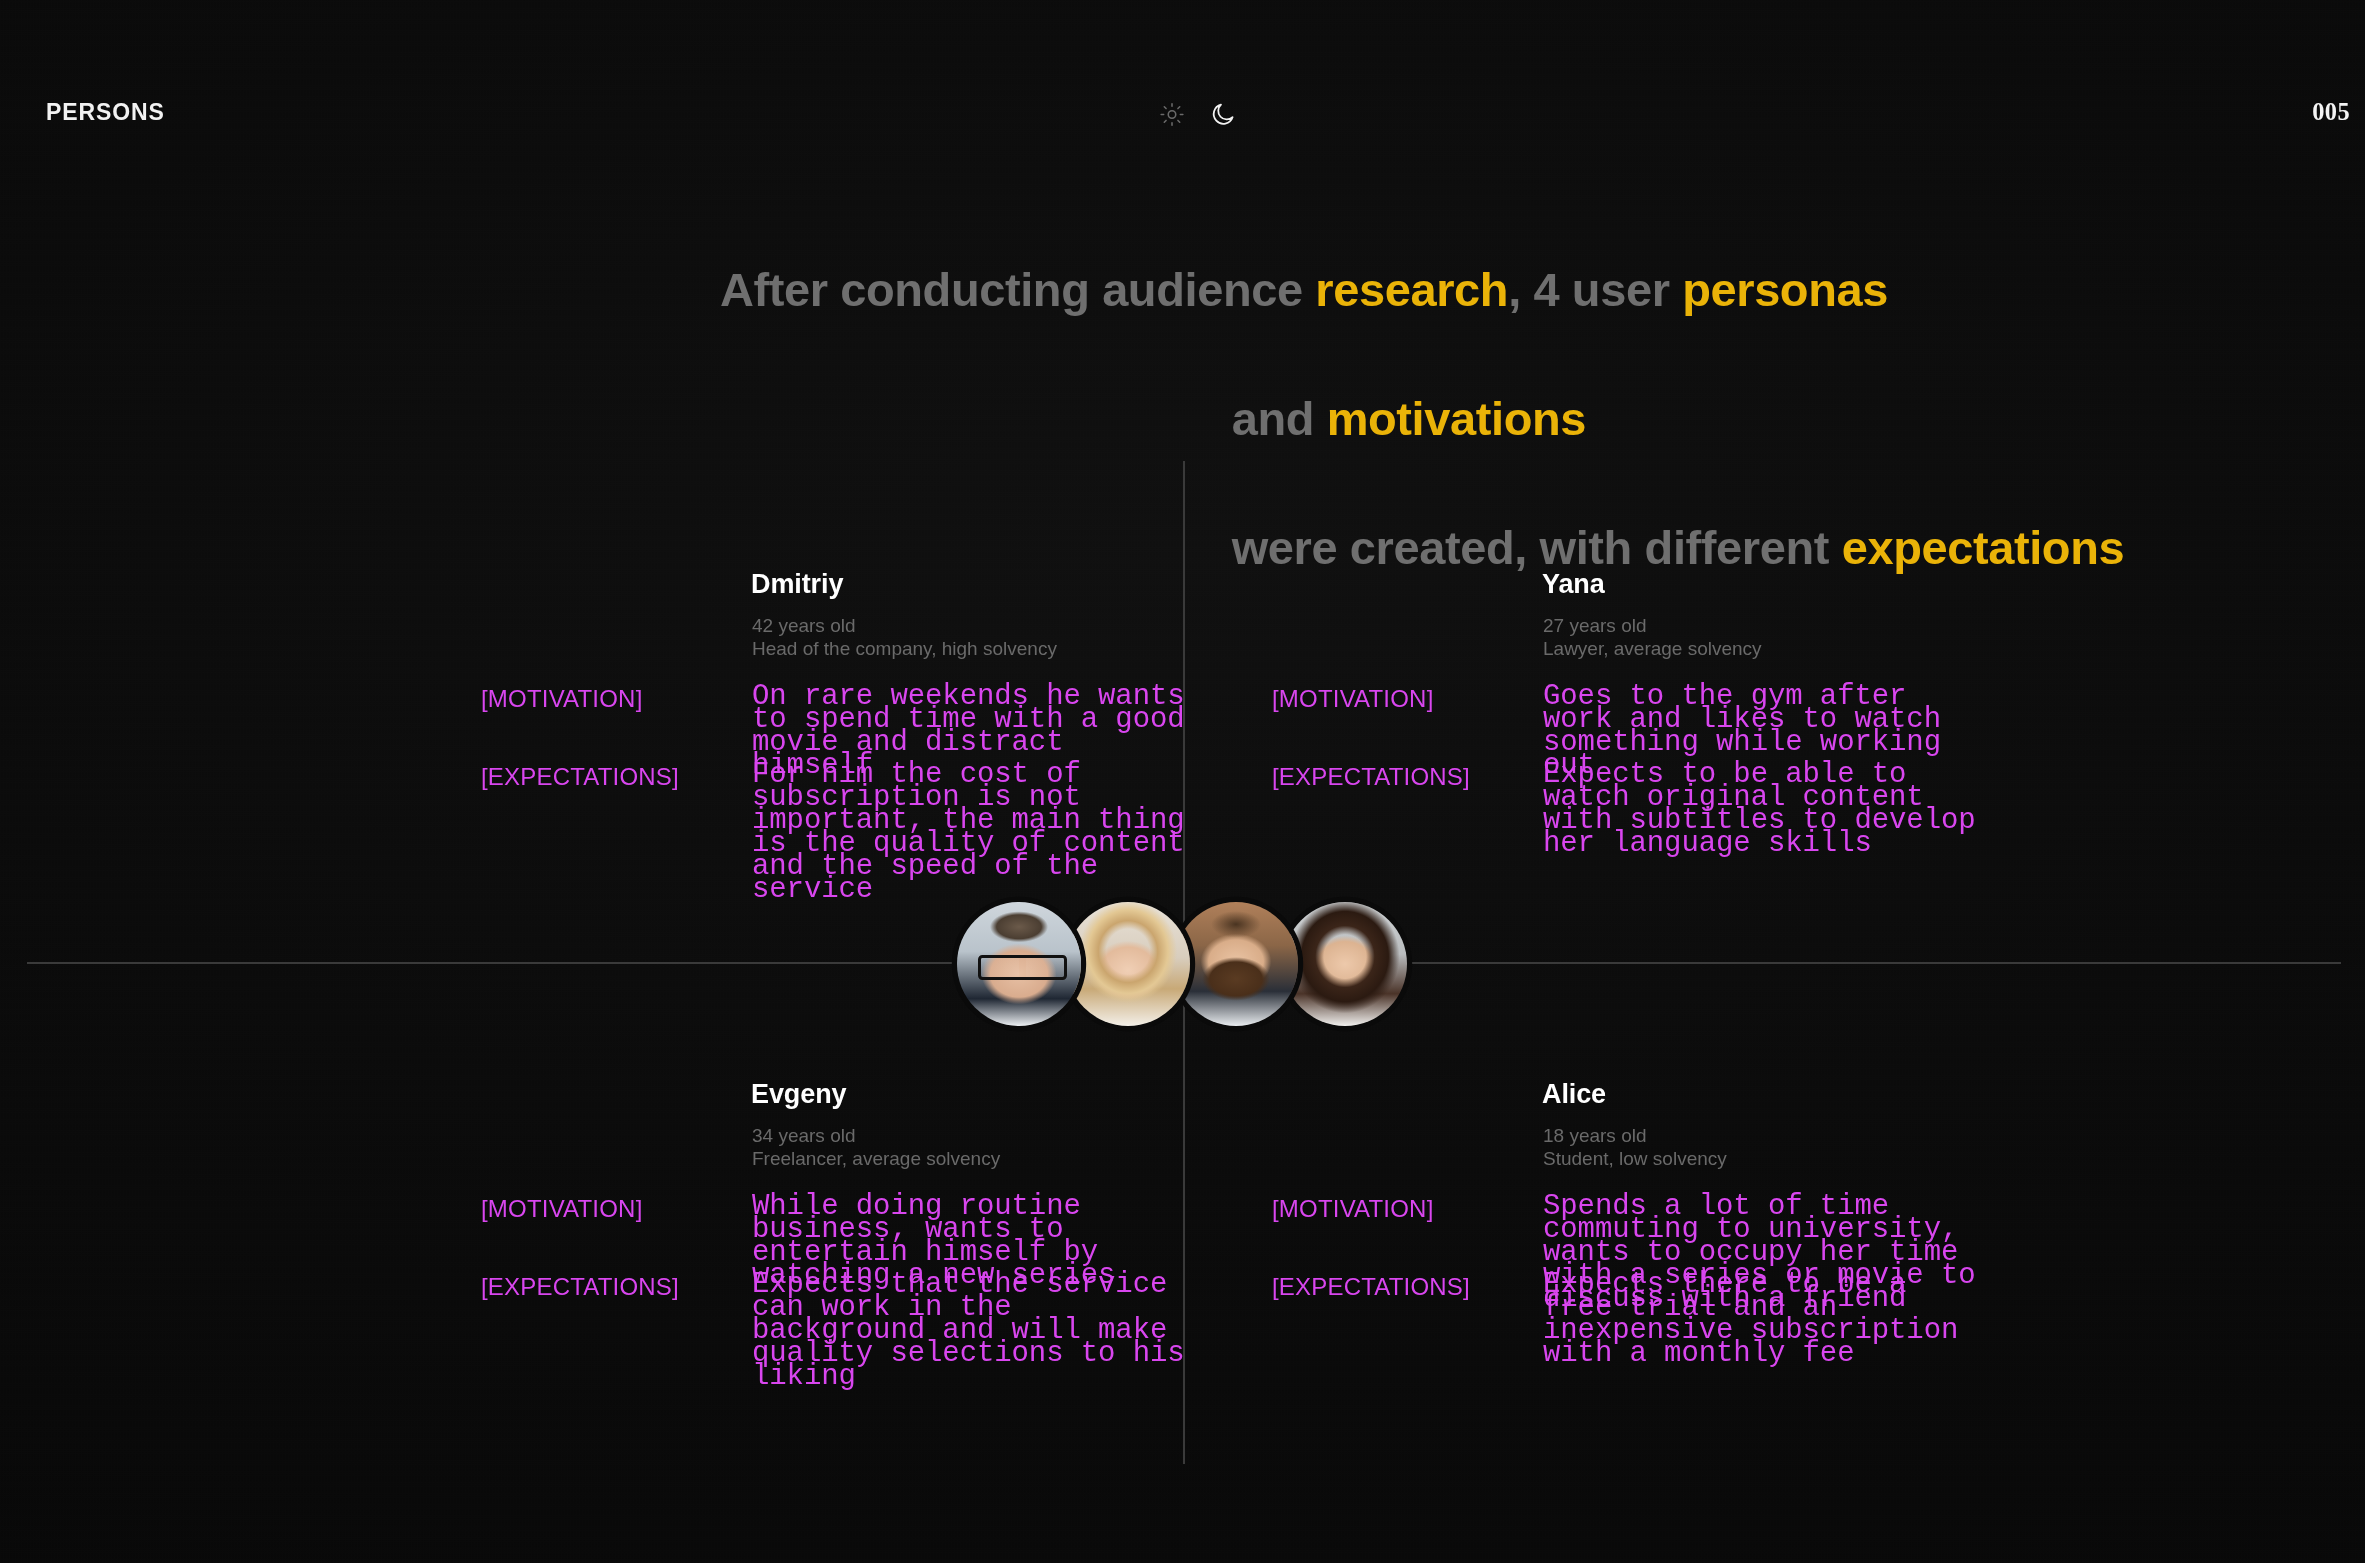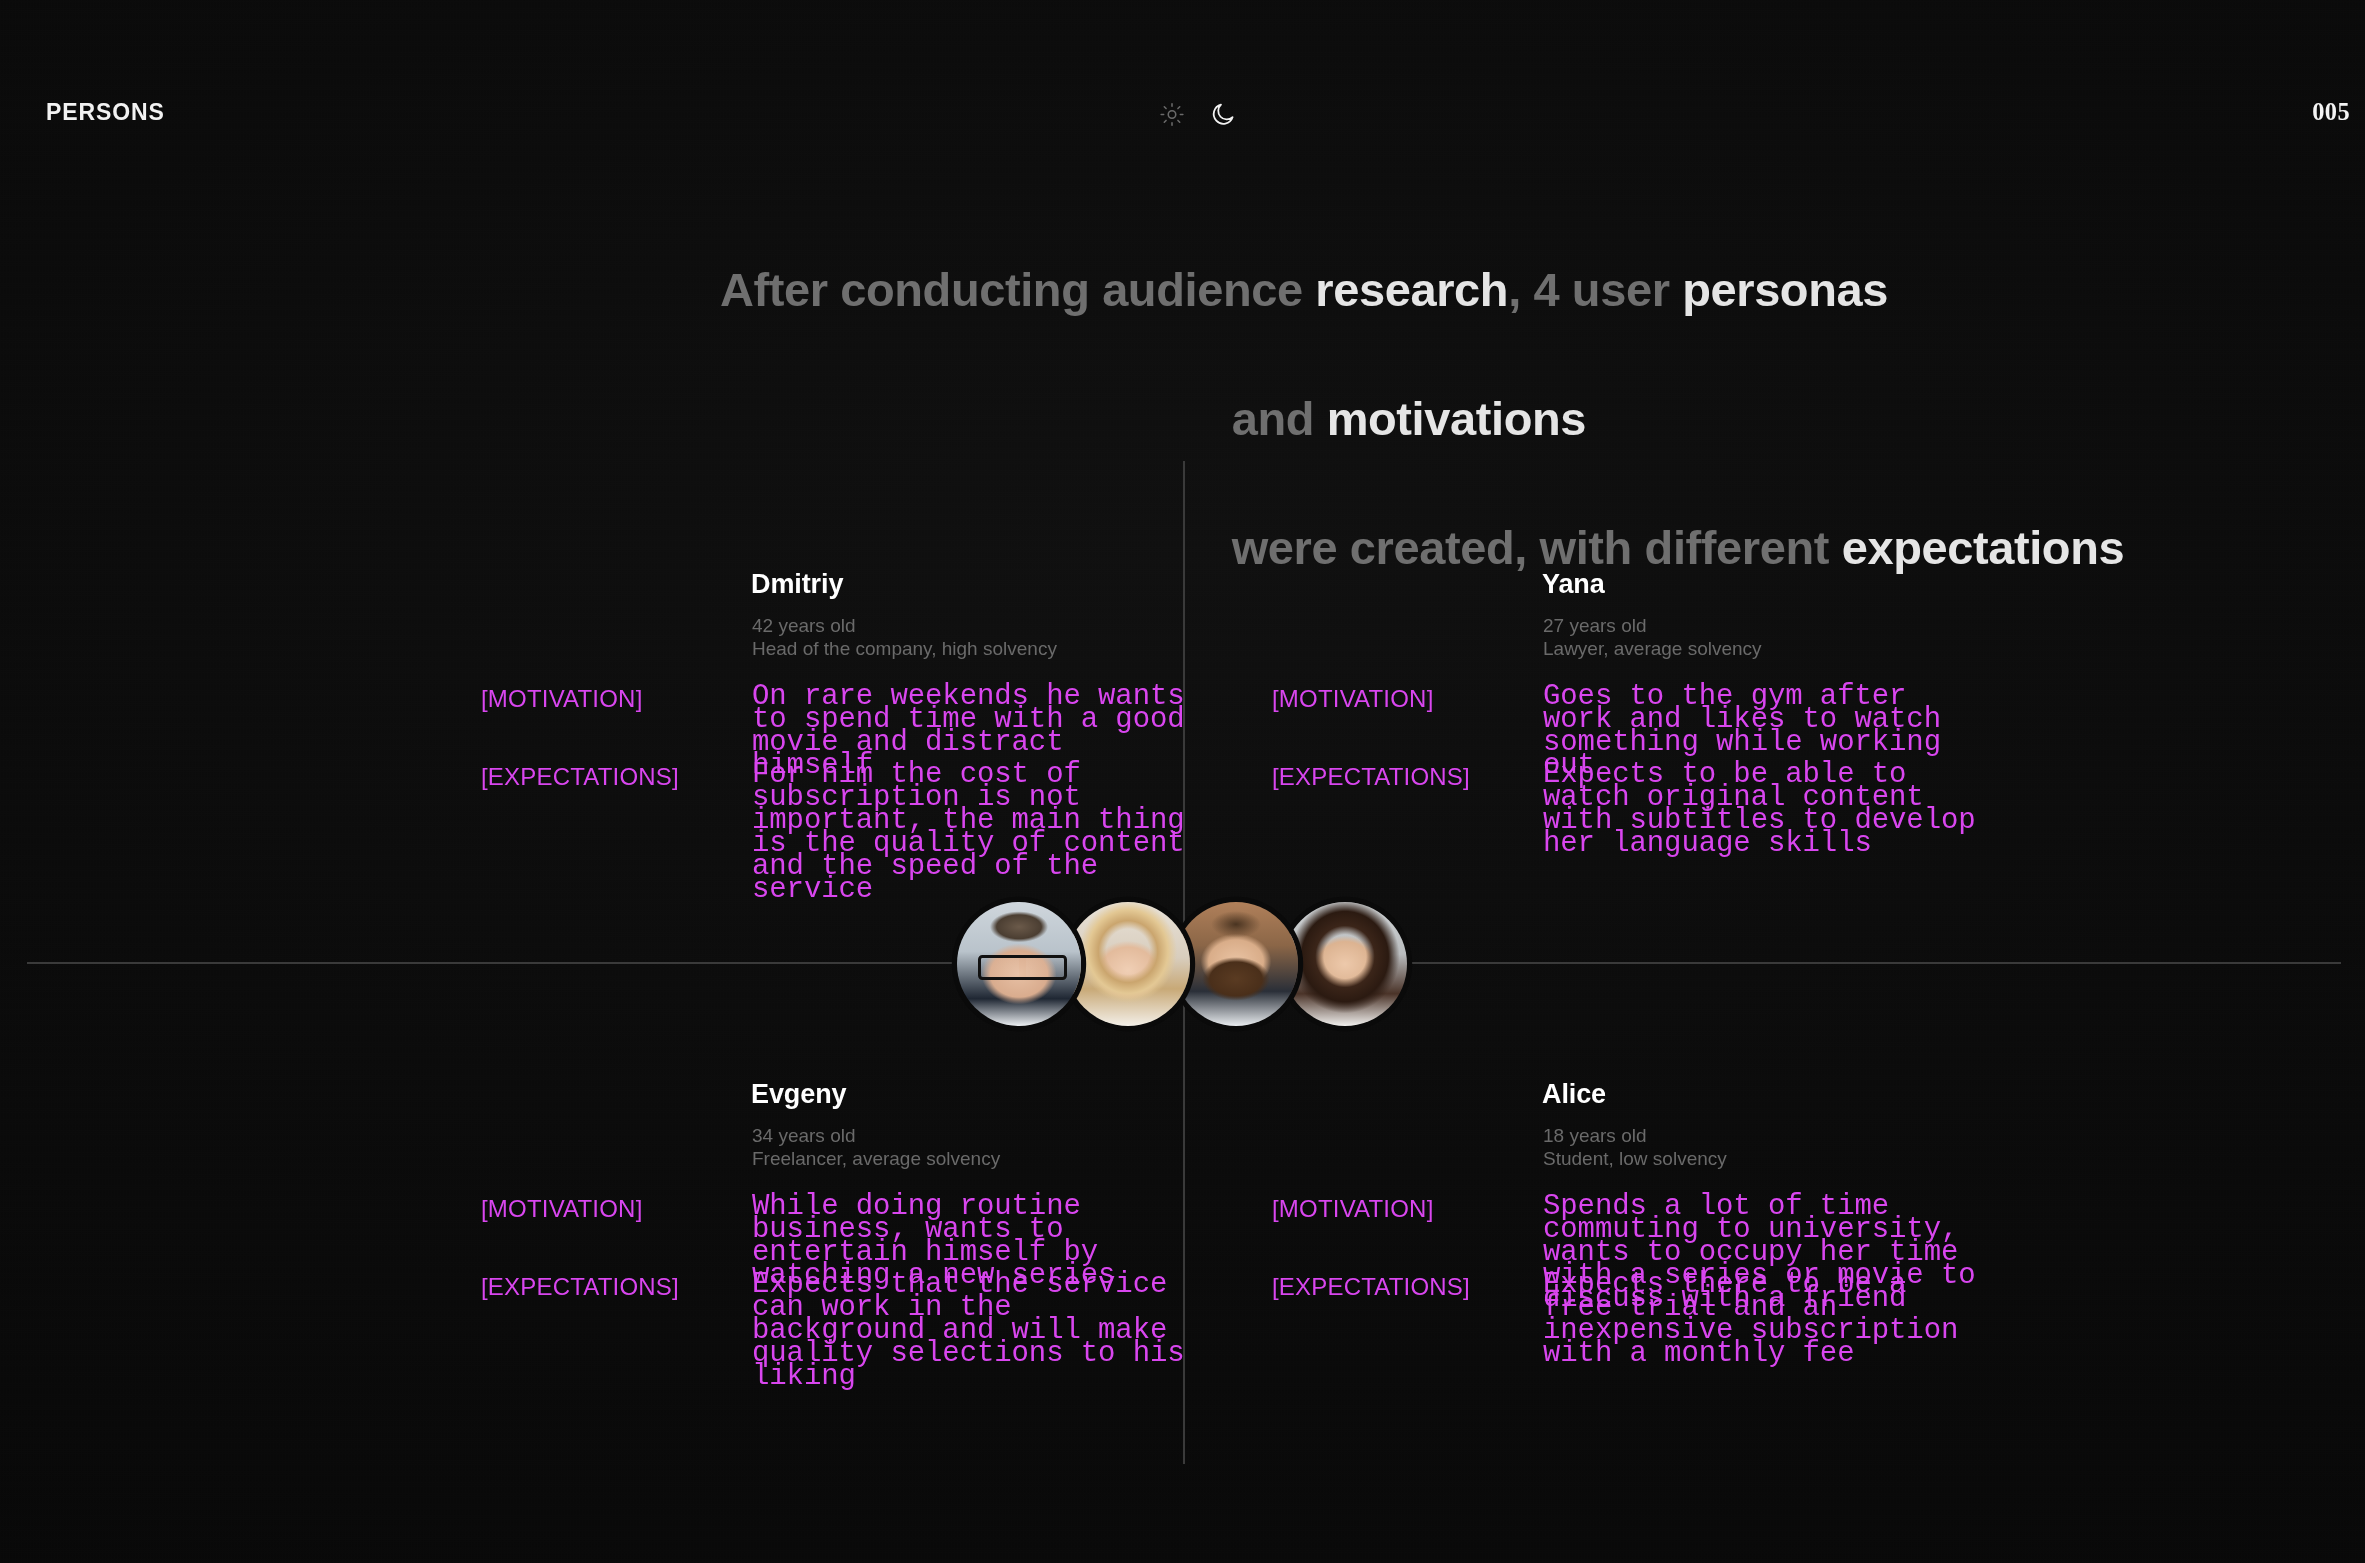--- a/index.html
+++ b/index.html
@@ -43,21 +43,21 @@
   .themetoggle svg{display:block;}
 
   
   .headline{
     position:absolute;left:671px;top:225px;width:1345px;
     font-size:47px;line-height:43px;font-weight:700;
     color:#6f6f6f;letter-spacing:-0.4px;
   }
   .headline .l{display:block;white-space:pre;}
   .headline .l2,.headline .l3{padding-left:510px;}
-  .hl{color:#e5e5e5;}
+  .hl{color:#eab308;}
 
   
   .hdiv{
     position:absolute;left:27px;top:962px;width:2314px;height:1.5px;
     background:#3a3a3a;
   }
   .vdiv{
     position:absolute;left:1183px;top:461px;width:1.5px;height:1003px;
     background:#3a3a3a;
   }

